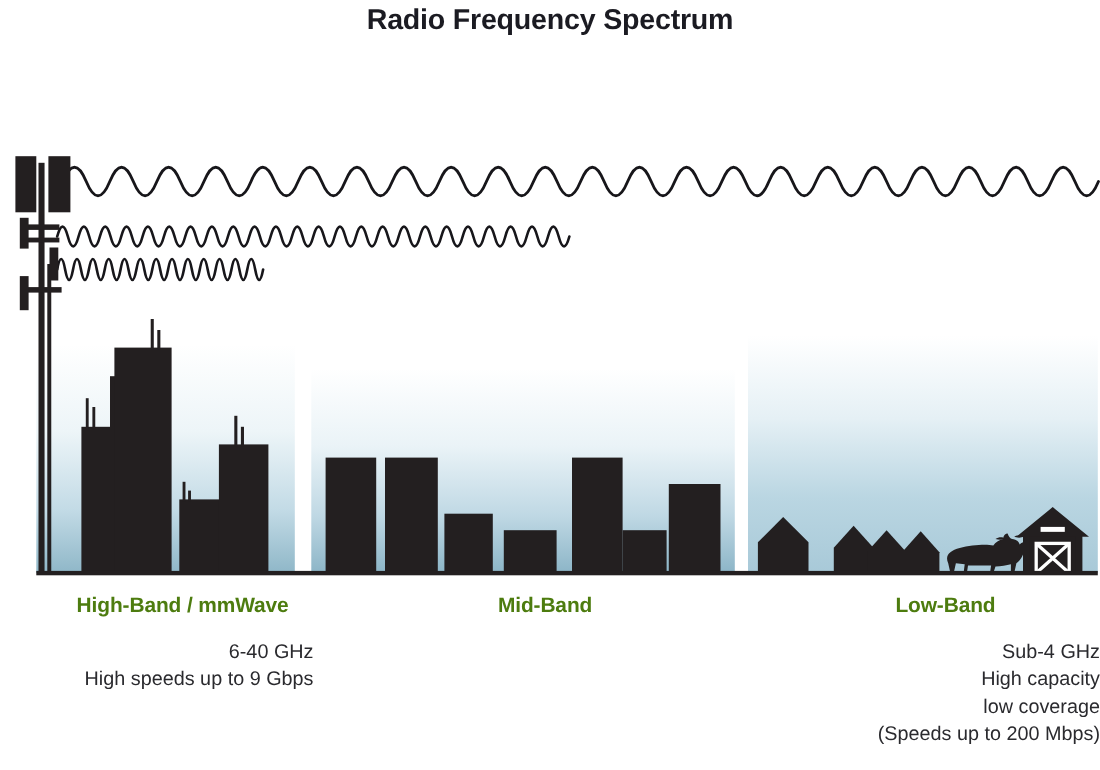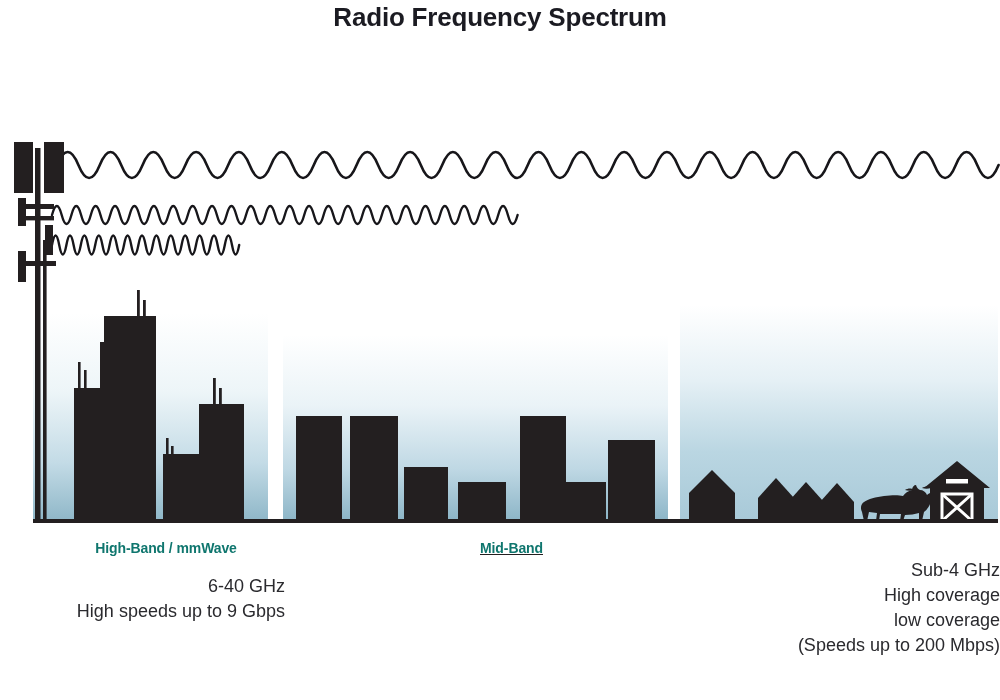--- a/index.html
+++ b/index.html
@@ -45,37 +45,37 @@
     top: 540px;
     width: 1000px;
     height: 160px;
   }
   .band-label {
     position: absolute;
     text-align: center;
     top: 0;
   }
   .band-label .heading {
-    font-size: 14px;
+    font-size: 19px;
     font-weight: bold;
-    color: #0f766e;
+    color: #4d7c0f;
     letter-spacing: -0.1px;
     white-space: nowrap;
     margin-left: 47px;
   }
   .band-label .lines {
     margin-top: 18px;
     font-size: 18px;
     line-height: 25px;
     color: #2a2a2e;
     font-weight: normal;
   }
   .band-label .lines div { white-space: nowrap; text-align: right; }
   #lbl-high { left: 0px;   width: 285px; }
-  #lbl-mid  { left: 328px; width: 320px; text-decoration: underline; }
+  #lbl-mid  { left: 312px; width: 320px; }
   #lbl-low  { left: 672px; width: 328px; }
 </style>
 </head>
 <body>
 
 <div id="infographic">
 
   <div class="title">Radio Frequency Spectrum</div>
 
   <div class="stage">
@@ -263,22 +263,23 @@
         <div>6-40 GHz</div>
         <div>High speeds up to 9 Gbps</div>
       </div>
     </div>
 
     <div class="band-label" id="lbl-mid">
       <div class="heading">Mid-Band</div>
     </div>
 
     <div class="band-label" id="lbl-low">
+      <div class="heading">Low-Band</div>
       <div class="lines">
         <div>Sub-4 GHz</div>
-        <div>High coverage</div>
+        <div>High capacity</div>
         <div>low coverage</div>
         <div>(Speeds up to 200 Mbps)</div>
       </div>
     </div>
 
   </div>
 </div>
 
 </body></html>

